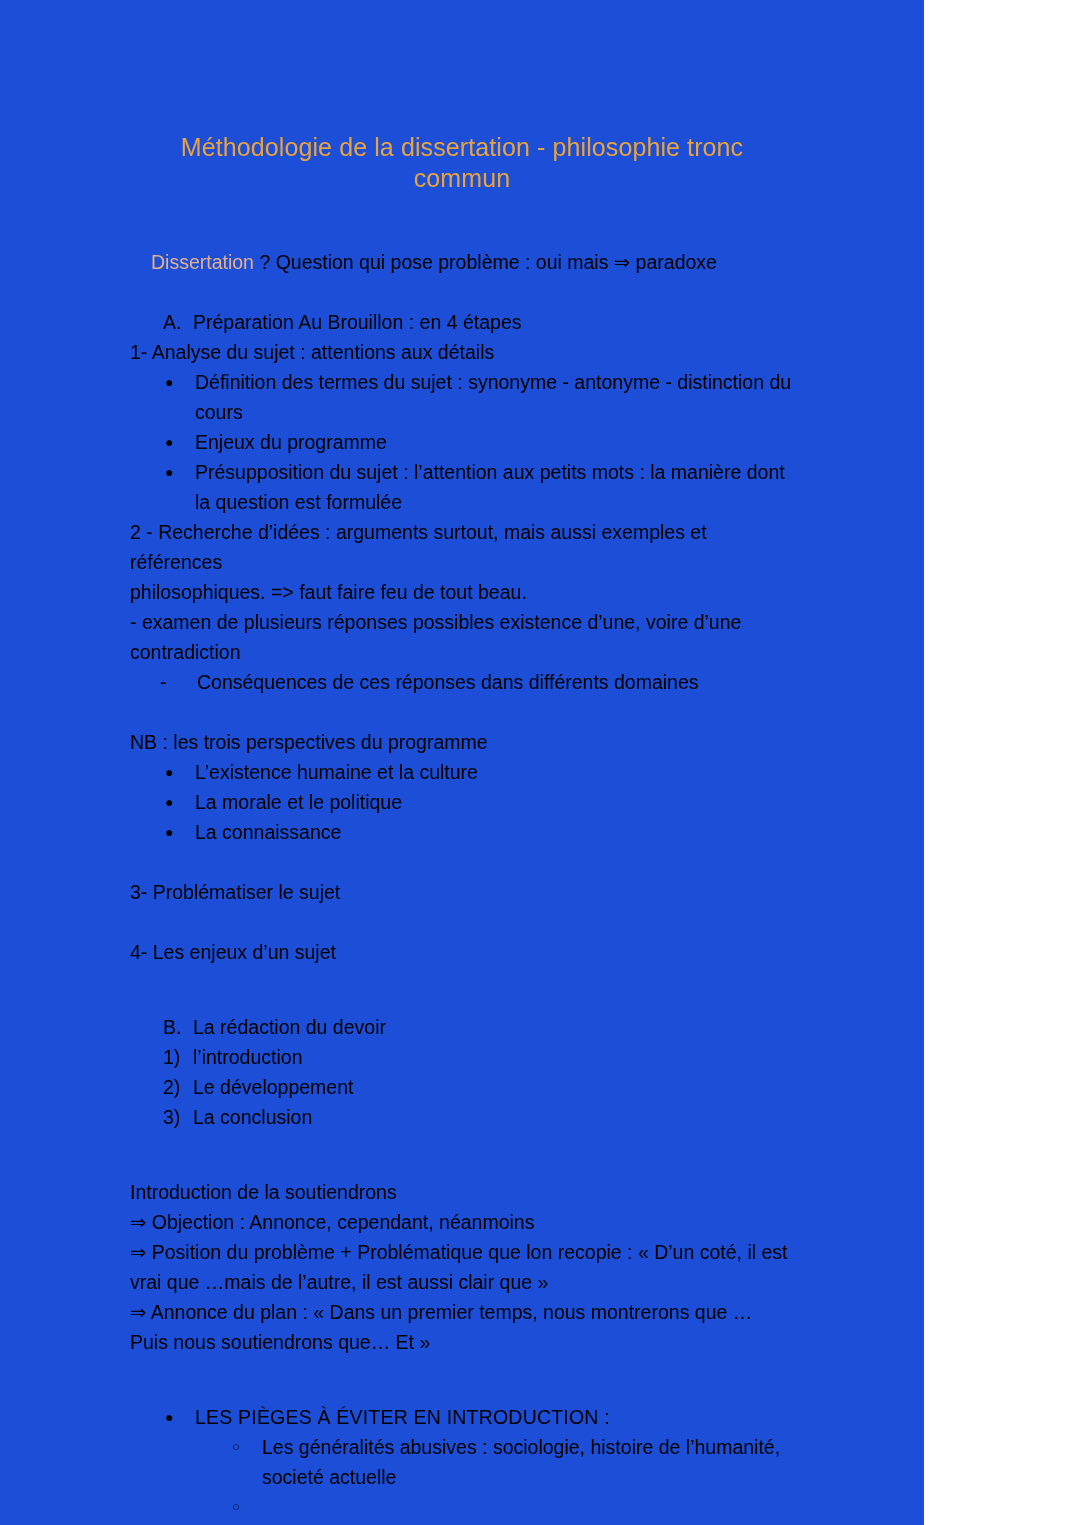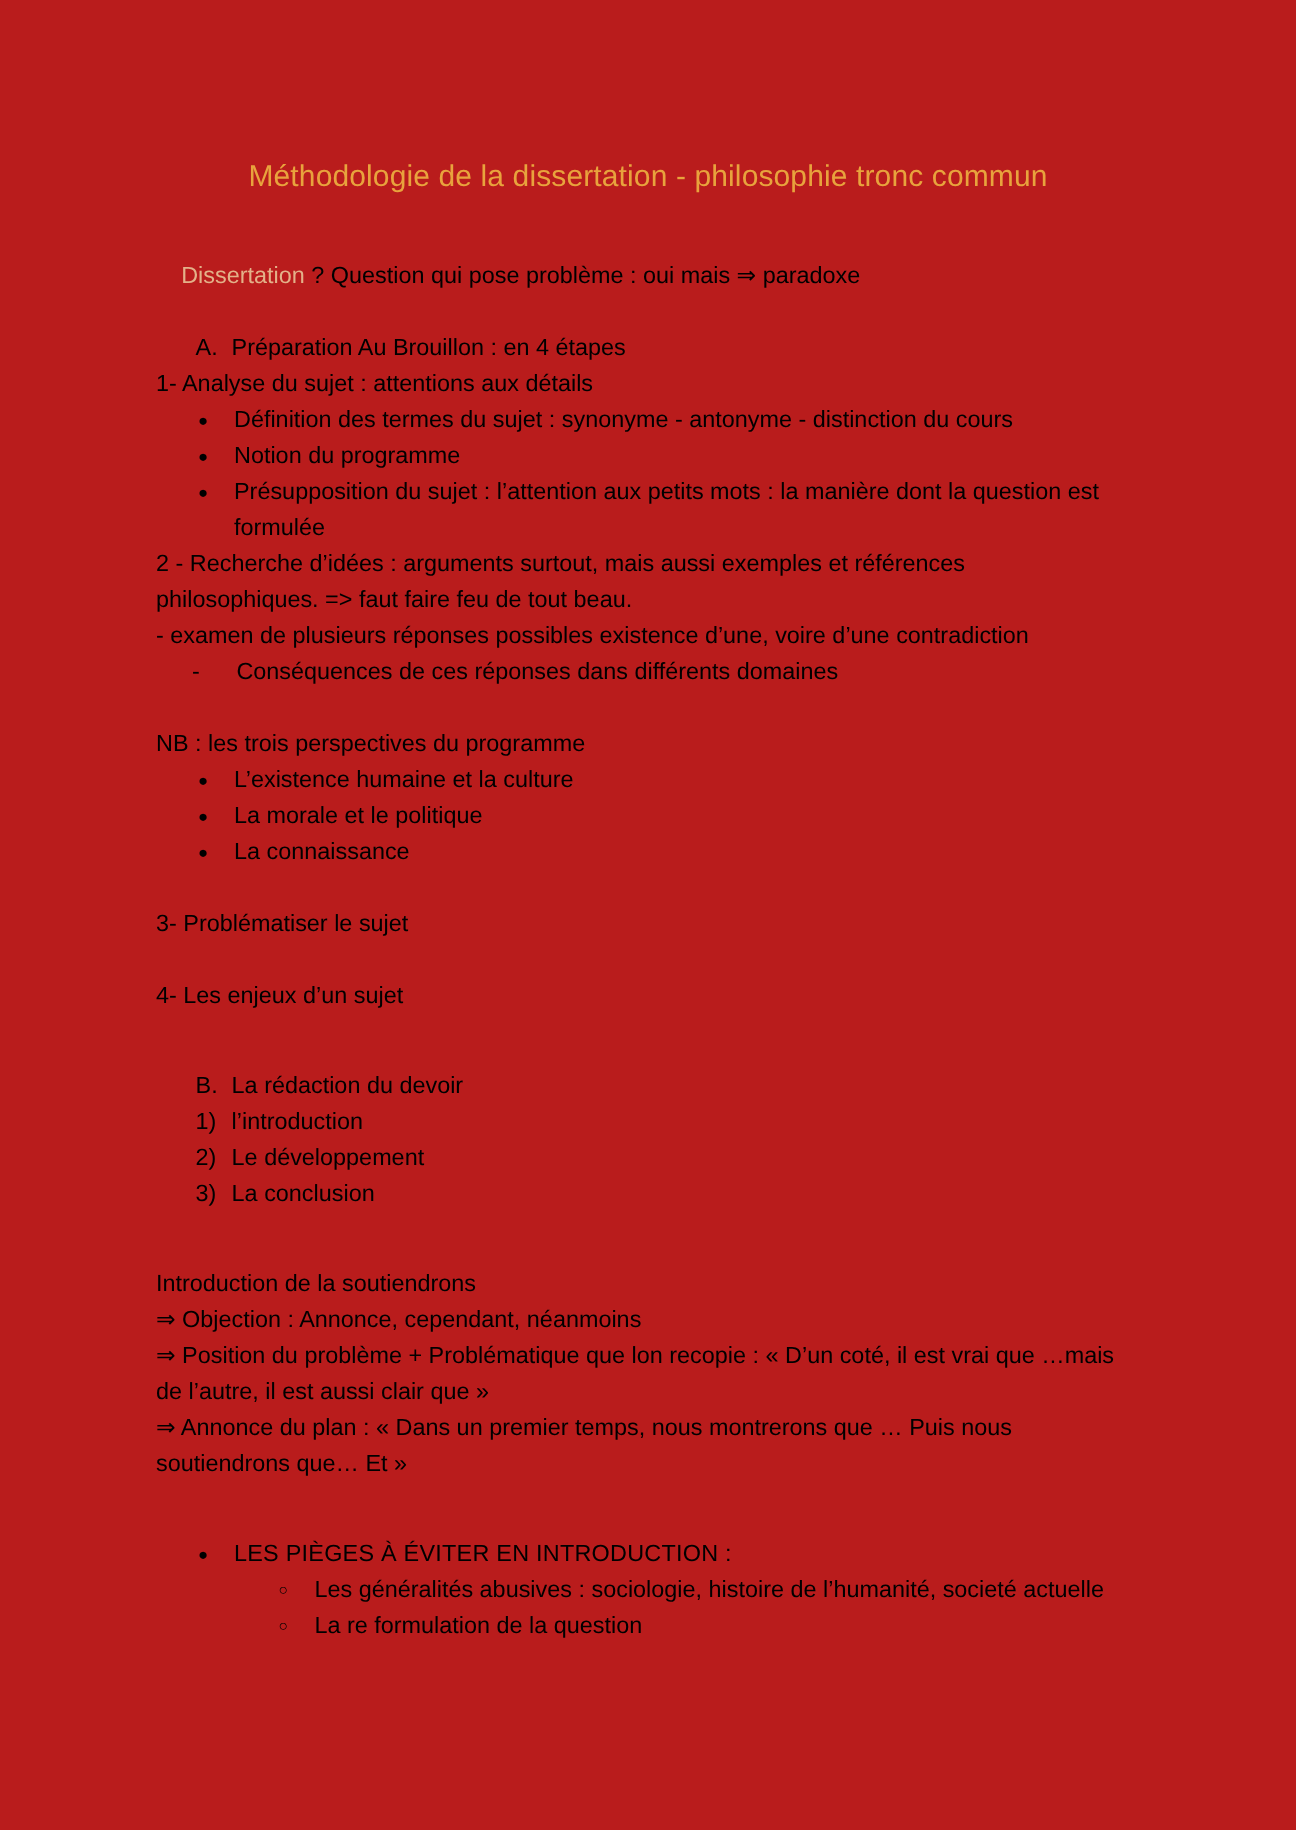--- a/index.html
+++ b/index.html
@@ -9,23 +9,23 @@
   }
   body {
     width: 1080px;
     height: 1525px;
     font-family: "Liberation Sans", sans-serif;
     color: #000000;
     overflow: hidden;
   }
   .page {
     position: relative;
-    width: 1080px;
+    width: 924px;
     height: 1525px;
-    background: #b91c1c;
+    background: #1d4ed8;
     box-sizing: border-box;
     padding: 0 130px;
   }
   .doc-title {
     text-align: center;
     font-size: 25px;
     color: #E8A33D;
     font-weight: 400;
     letter-spacing: 0.1px;
     margin: 0;
@@ -95,21 +95,21 @@
   </div>
 
   <p class="para">1- Analyse du sujet : attentions aux détails</p>
 
   <div class="row lvl-disc">
     <span class="marker">●</span>
     <span class="txt">Définition des termes du sujet : synonyme - antonyme - distinction du cours</span>
   </div>
   <div class="row lvl-disc">
     <span class="marker">●</span>
-    <span class="txt">Notion du programme</span>
+    <span class="txt">Enjeux du programme</span>
   </div>
   <div class="row lvl-disc">
     <span class="marker">●</span>
     <span class="txt">Présupposition du sujet : l’attention aux petits mots : la manière dont la question est formulée</span>
   </div>
 
   <p class="para">2 - Recherche d’idées : arguments surtout, mais aussi exemples et références</p>
   <p class="para">philosophiques. =&gt; faut faire feu de tout beau.</p>
   <p class="para">- examen de plusieurs réponses possibles existence d’une, voire d’une contradiction</p>
 
@@ -177,19 +177,18 @@
   <div class="row lvl-disc">
     <span class="marker">●</span>
     <span class="txt caps">LES PIÈGES À ÉVITER EN INTRODUCTION :</span>
   </div>
   <div class="row lvl-circle">
     <span class="marker">○</span>
     <span class="txt">Les généralités abusives : sociologie, histoire de l’humanité, societé actuelle</span>
   </div>
   <div class="row lvl-circle">
     <span class="marker">○</span>
-    <span class="txt">La re formulation de la question</span>
   </div>
 
   <div class="spacer-md"></div>
   <div class="spacer-sm"></div>
 
 </div>
 
 </body></html>

